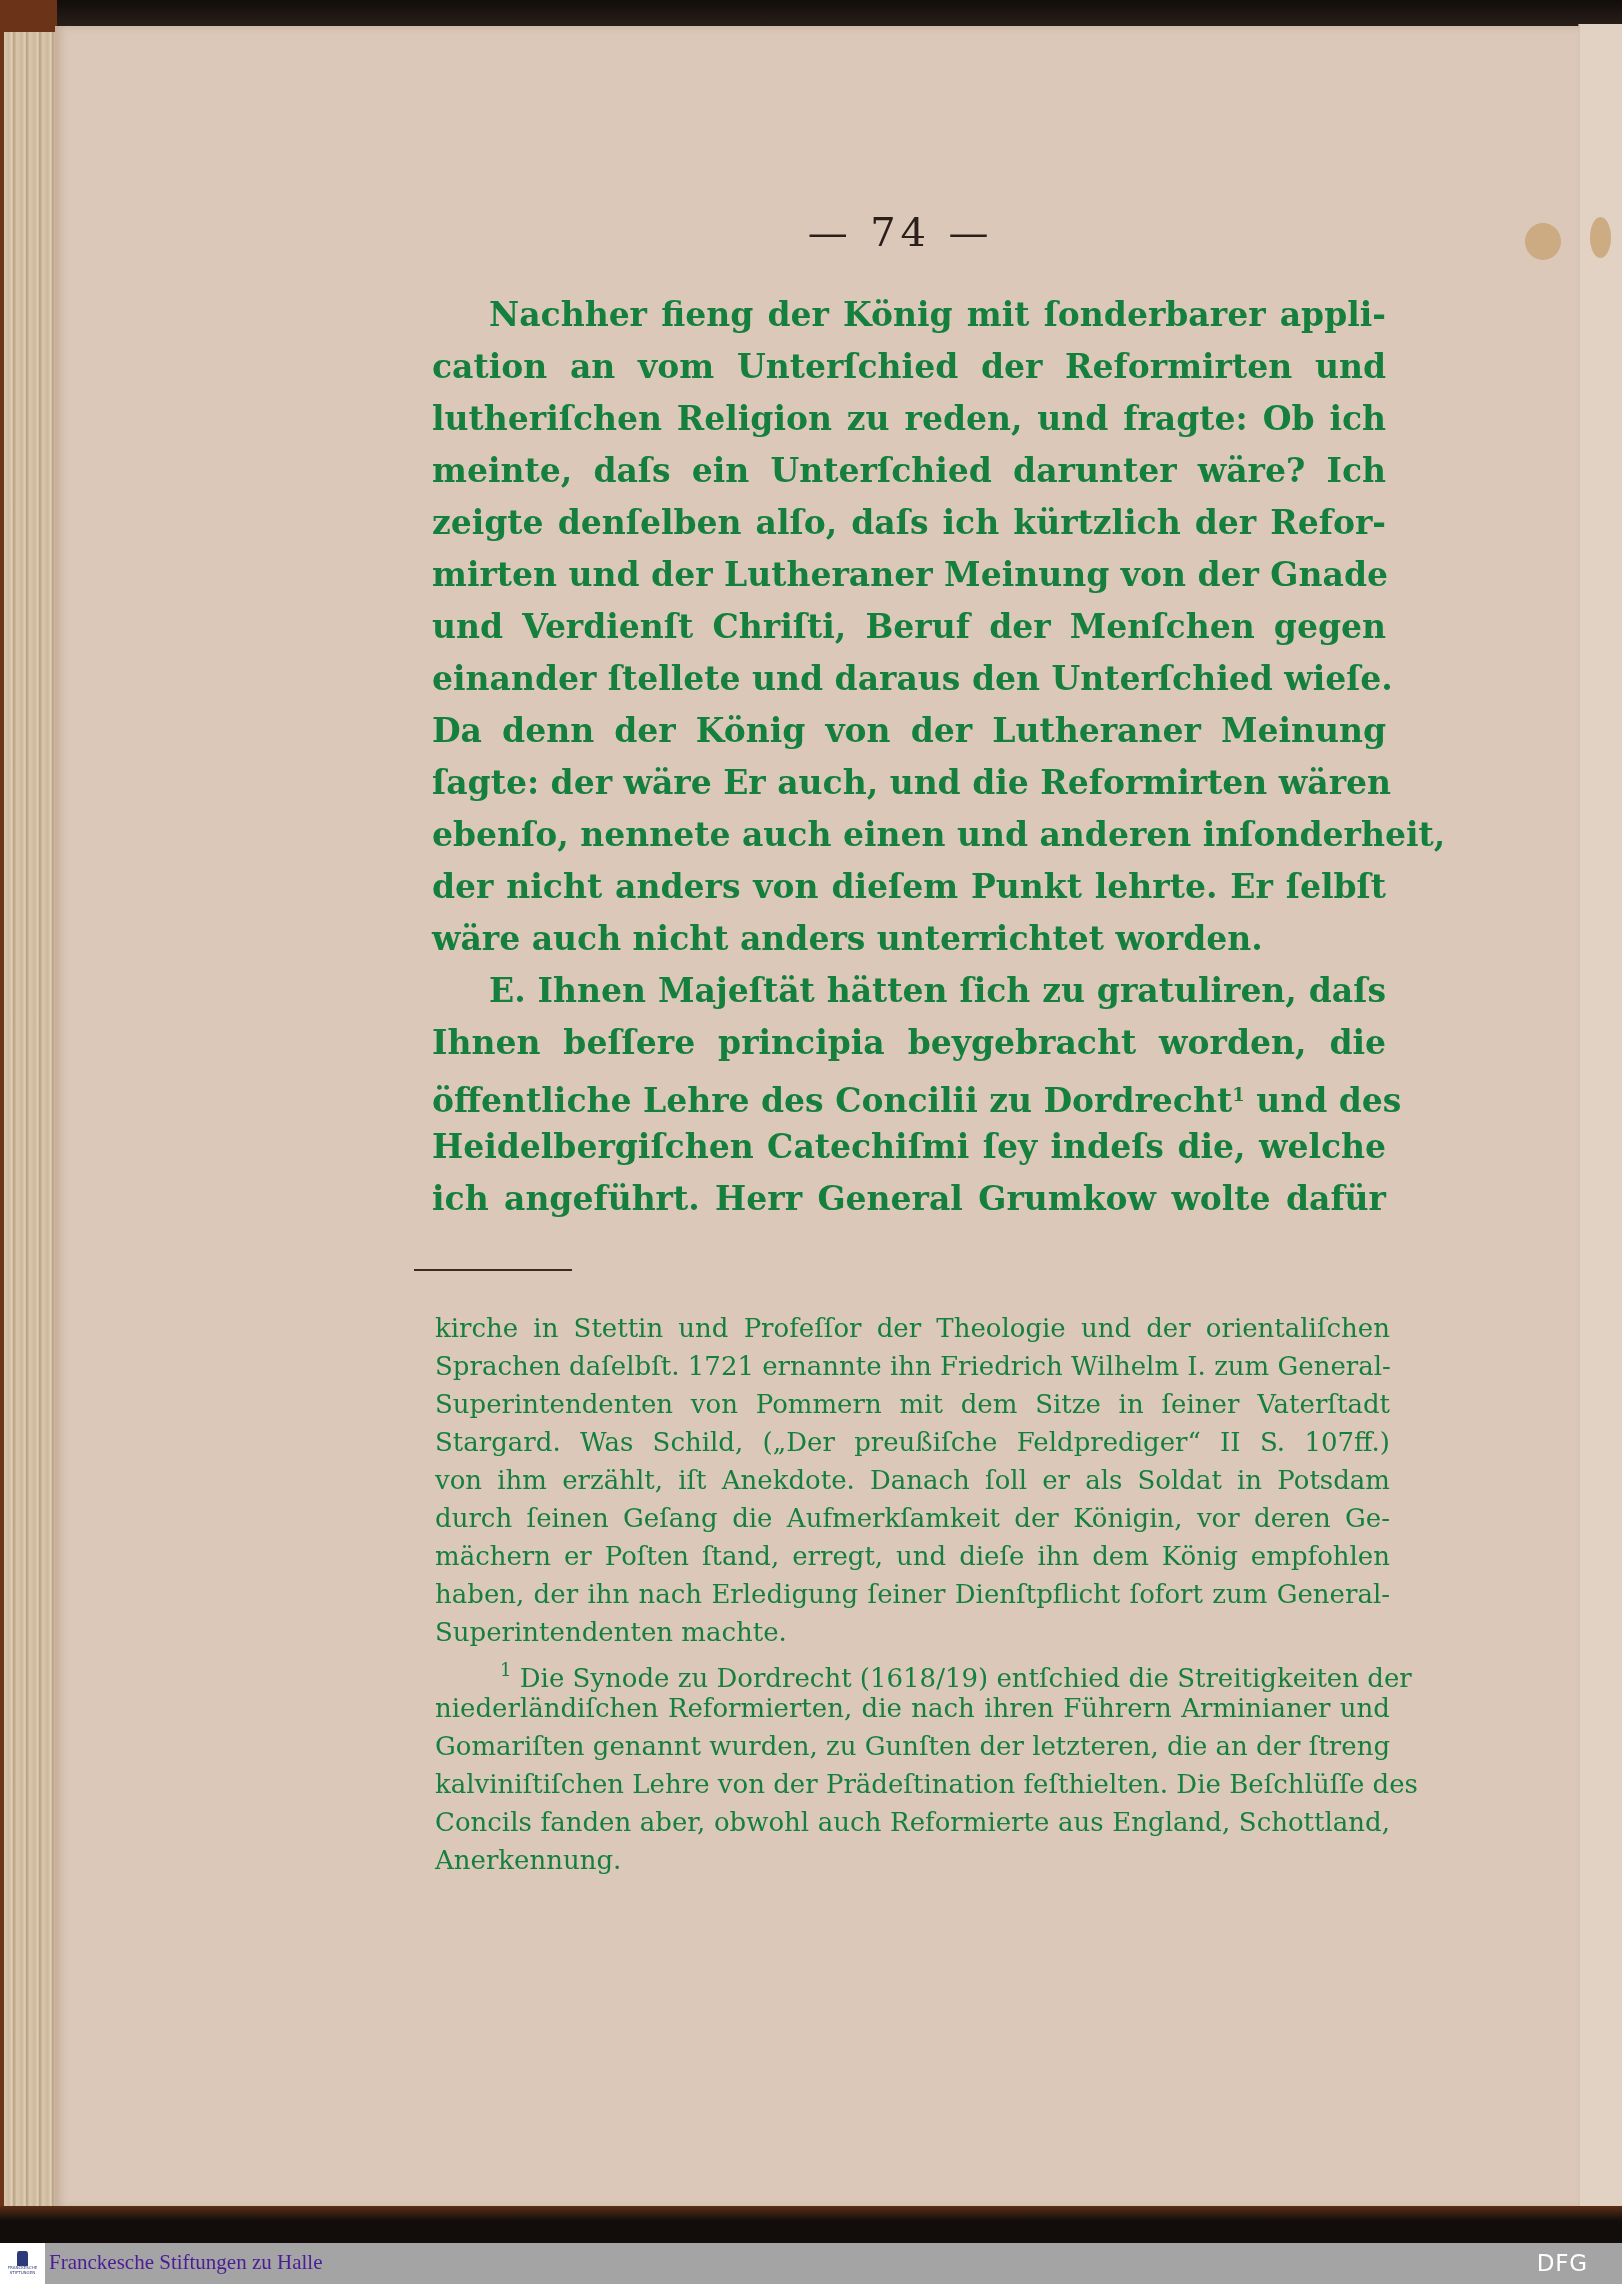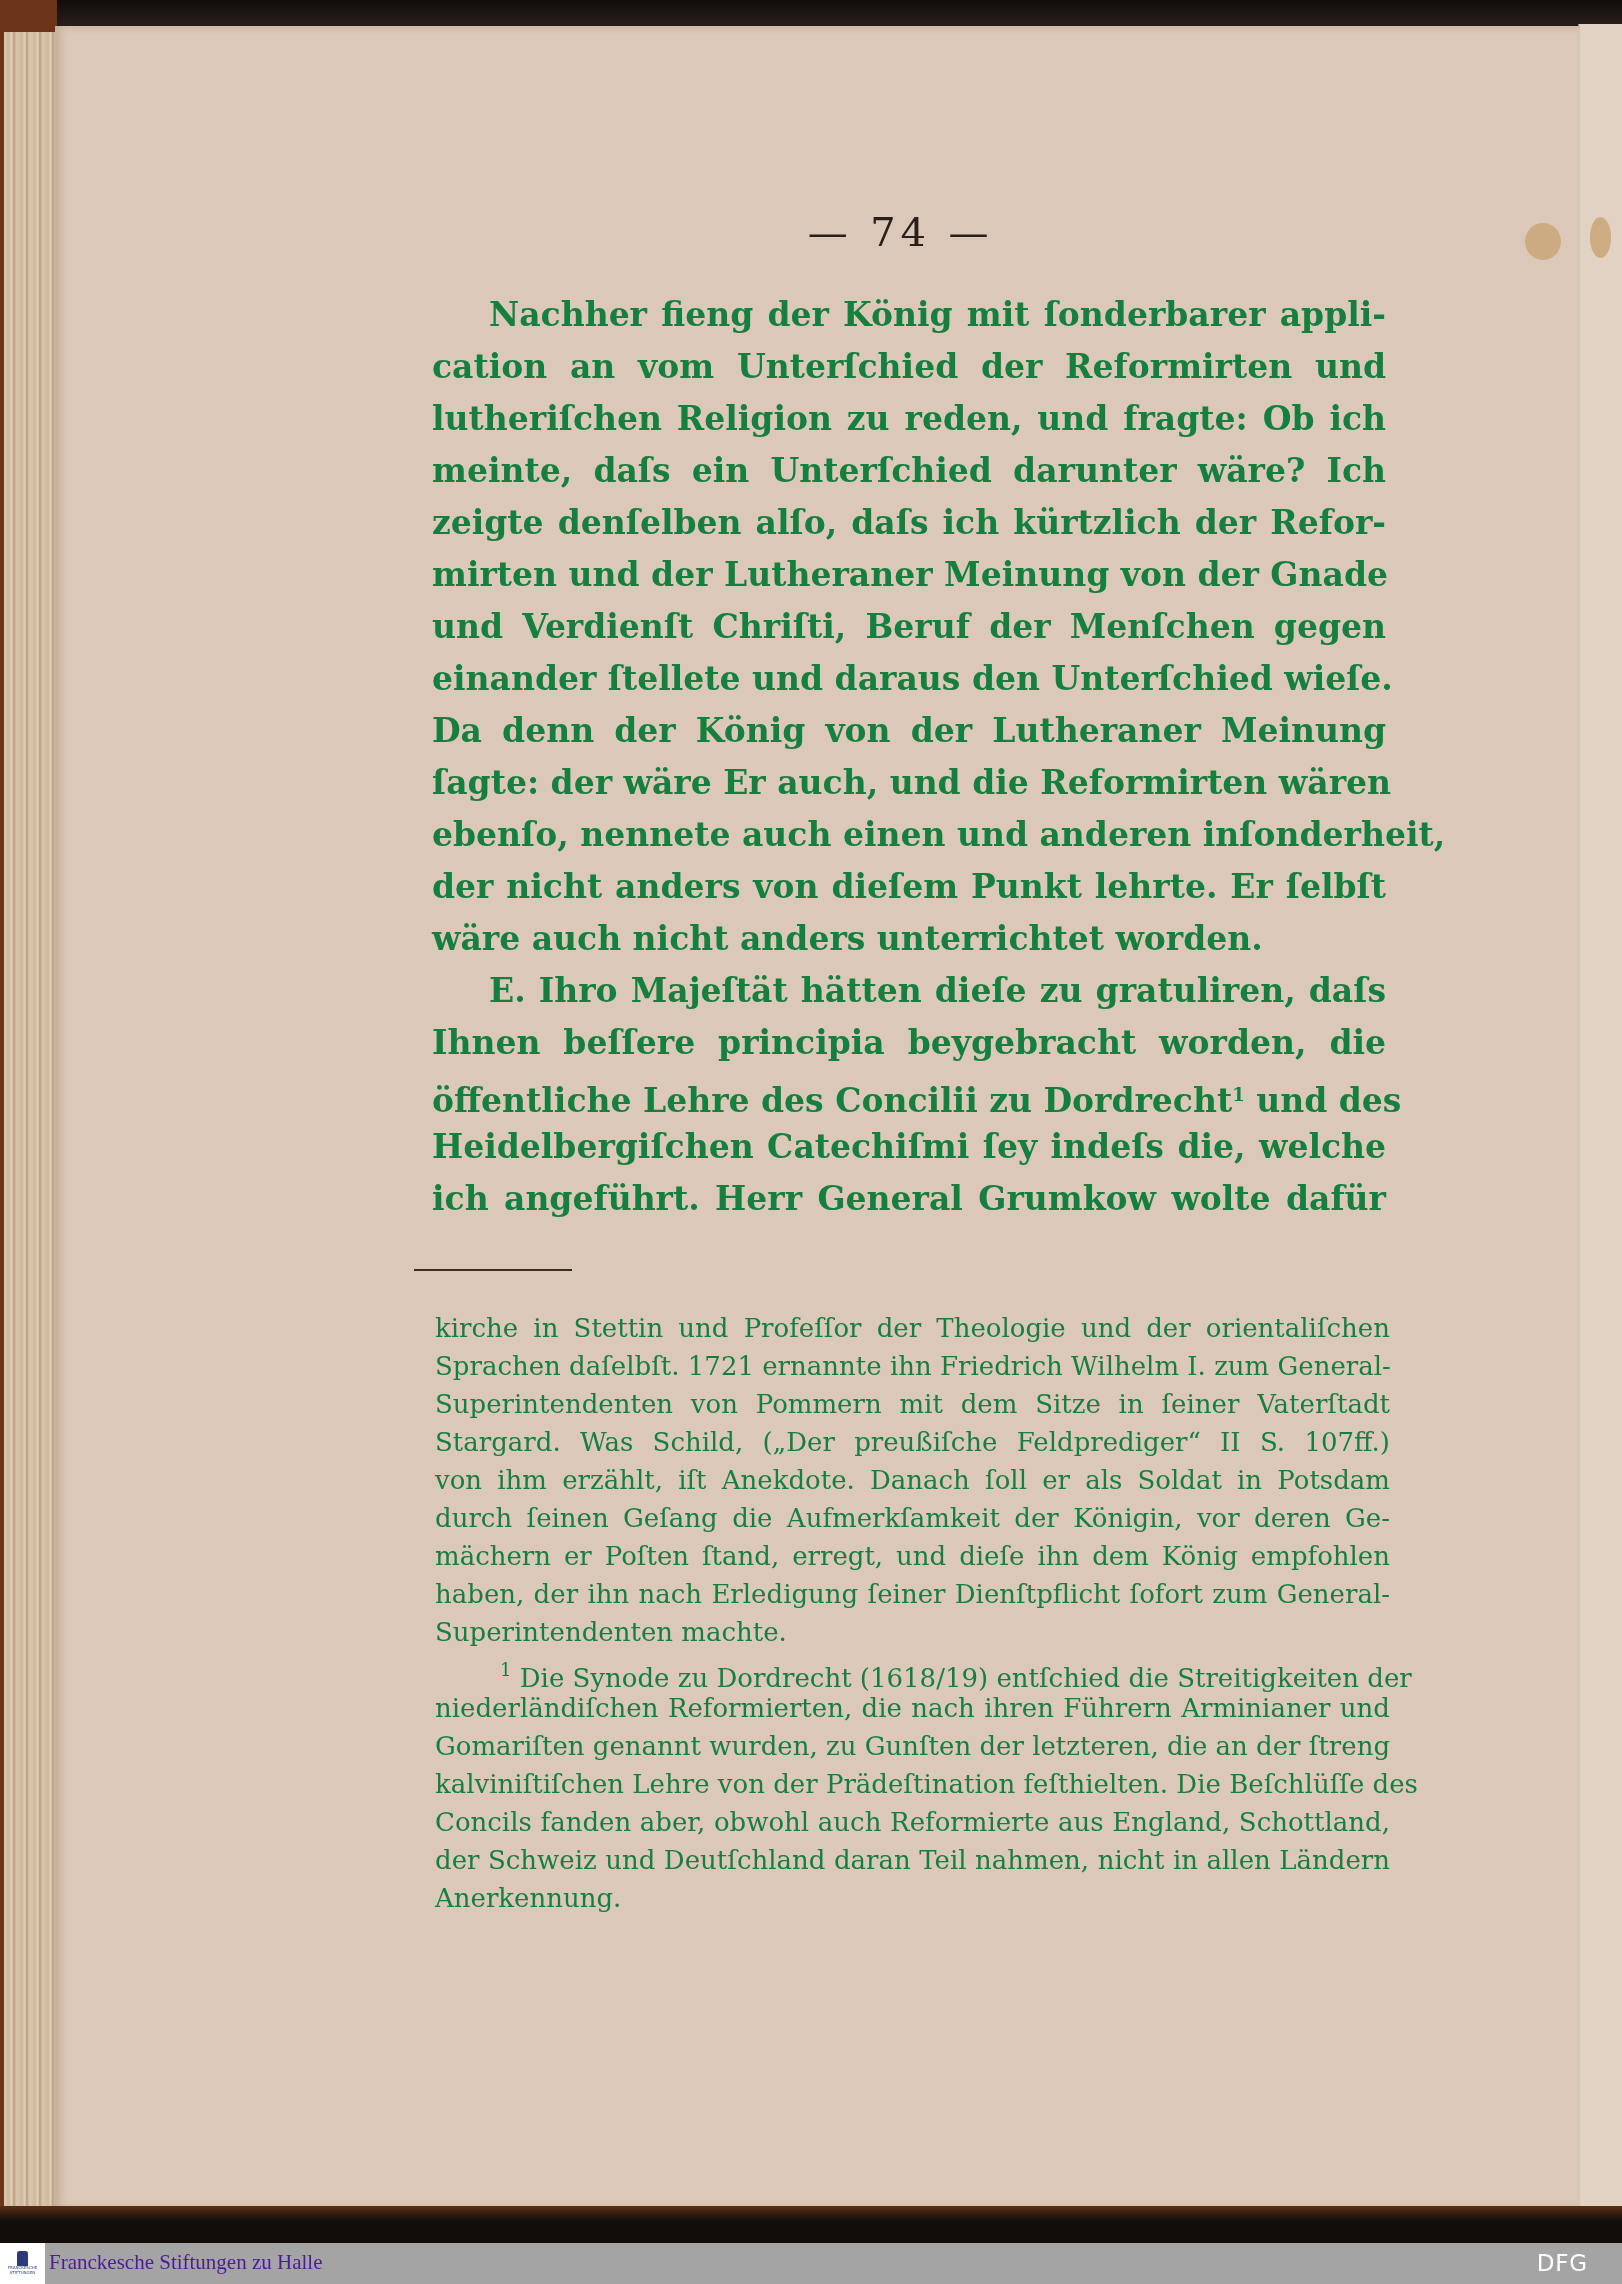--- a/index.html
+++ b/index.html
@@ -115,21 +115,21 @@
   <span class="line">meinte, daſs ein Unterſchied darunter wäre? Ich</span>
   <span class="line">zeigte denſelben alſo, daſs ich kürtzlich der Refor-</span>
   <span class="line">mirten und der Lutheraner Meinung von der Gnade</span>
   <span class="line">und Verdienſt Chriſti, Beruf der Menſchen gegen</span>
   <span class="line">einander ſtellete und daraus den Unterſchied wieſe.</span>
   <span class="line">Da denn der König von der Lutheraner Meinung</span>
   <span class="line">ſagte: der wäre Er auch, und die Reformirten wären</span>
   <span class="line">ebenſo, nennete auch einen und anderen inſonderheit,</span>
   <span class="line">der nicht anders von dieſem Punkt lehrte. Er ſelbſt</span>
   <span class="line last">wäre auch nicht anders unterrichtet worden.</span>
-  <span class="line indent">E. Ihro Majeſtät hätten dieſe zu gratuliren, daſs</span>
+  <span class="line indent">E. Ihnen Majeſtät hätten ſich zu gratuliren, daſs</span>
   <span class="line">Ihnen beſſere principia beygebracht worden, die</span>
   <span class="line"><span>öffentliche Lehre des Concilii zu Dordrecht</span><sup class="fnmark">1</sup><span> und des</span></span>
   <span class="line">Heidelbergiſchen Catechiſmi ſey indeſs die, welche</span>
   <span class="line">ich angeführt. Herr General Grumkow wolte dafür</span>
 </div>
 
 <div class="footnote-rule"></div>
 
 <div class="footnotes">
   <span class="line">kirche in Stettin und Profeſſor der Theologie und der orientaliſchen</span>
@@ -139,21 +139,20 @@
   <span class="line">von ihm erzählt, iſt Anekdote. Danach ſoll er als Soldat in Potsdam</span>
   <span class="line">durch ſeinen Geſang die Aufmerkſamkeit der Königin, vor deren Ge-</span>
   <span class="line">mächern er Poſten ſtand, erregt, und dieſe ihn dem König empfohlen</span>
   <span class="line">haben, der ihn nach Erledigung ſeiner Dienſtpflicht ſofort zum General-</span>
   <span class="line last">Superintendenten machte.</span>
   <span class="line fn-indent"><sup class="fnmark">1</sup> <span>Die Synode zu Dordrecht (1618/19) entſchied die Streitigkeiten der</span></span>
   <span class="line">niederländiſchen Reformierten, die nach ihren Führern Arminianer und</span>
   <span class="line">Gomariſten genannt wurden, zu Gunſten der letzteren, die an der ſtreng</span>
   <span class="line">kalviniſtiſchen Lehre von der Prädeſtination feſthielten. Die Beſchlüſſe des</span>
   <span class="line">Concils fanden aber, obwohl auch Reformierte aus England, Schottland,</span>
-  <span class="line">der Schweiz und Deutſchland daran Teil nahmen, nicht in allen Ländern</span>
   <span class="line last">Anerkennung.</span>
 </div>
 
 <div class="footer-bar">
   <div class="footer-logo">
     <div class="logo-figure"></div>
     <div class="logo-text">FRANCKESCHE STIFTUNGEN</div>
   </div>
   <div class="footer-title">Franckesche Stiftungen zu Halle</div>
   <div class="footer-dfg">DFG</div>

